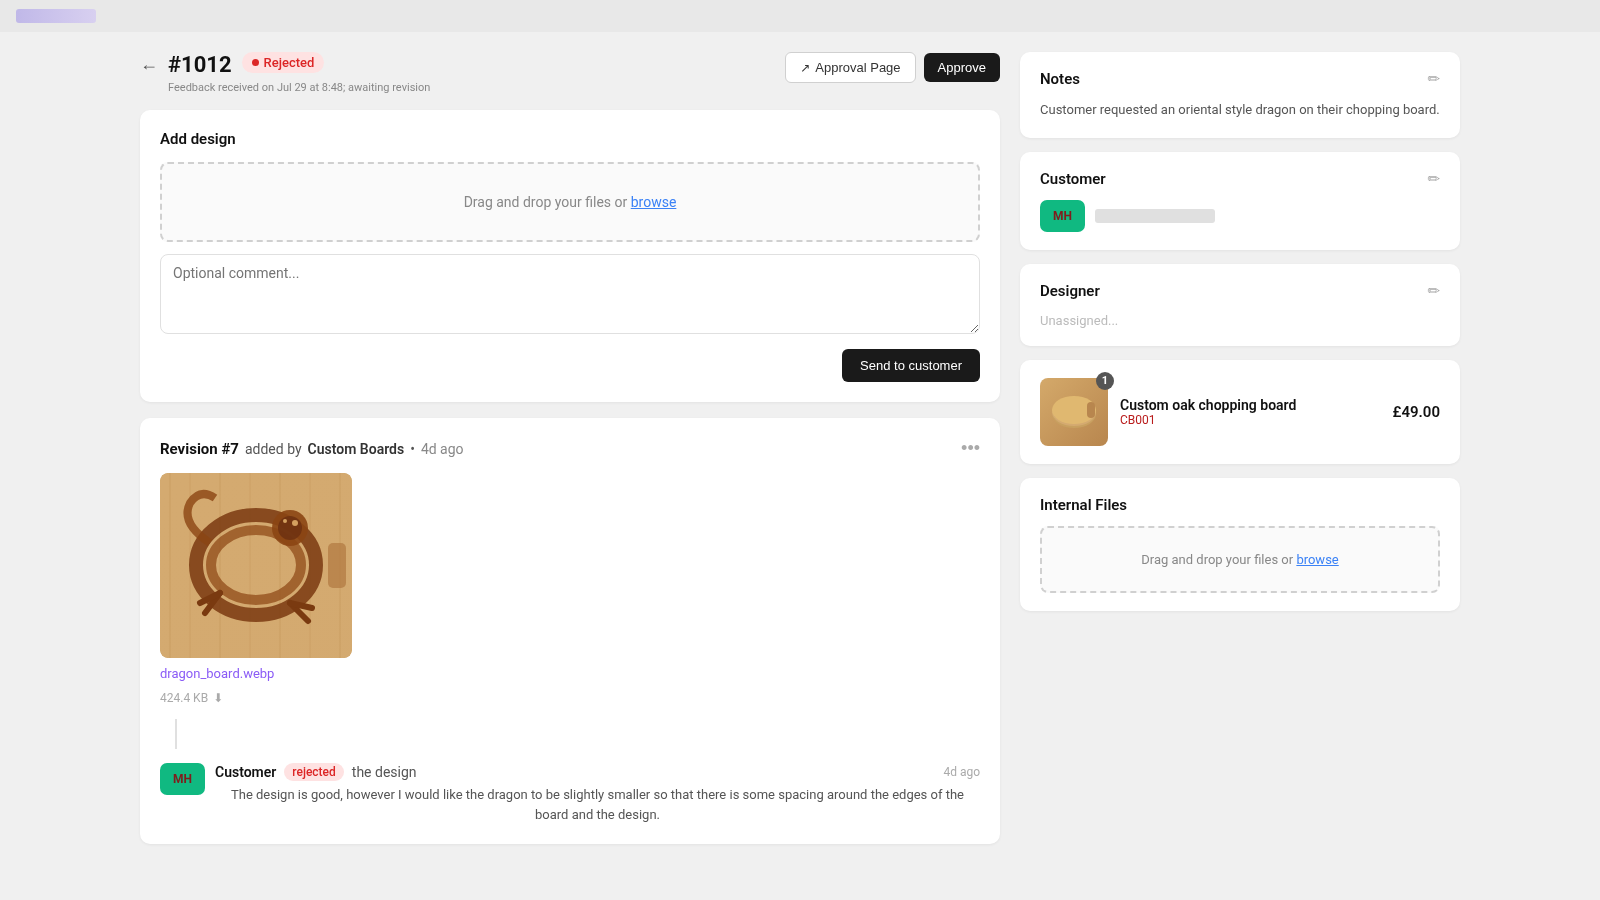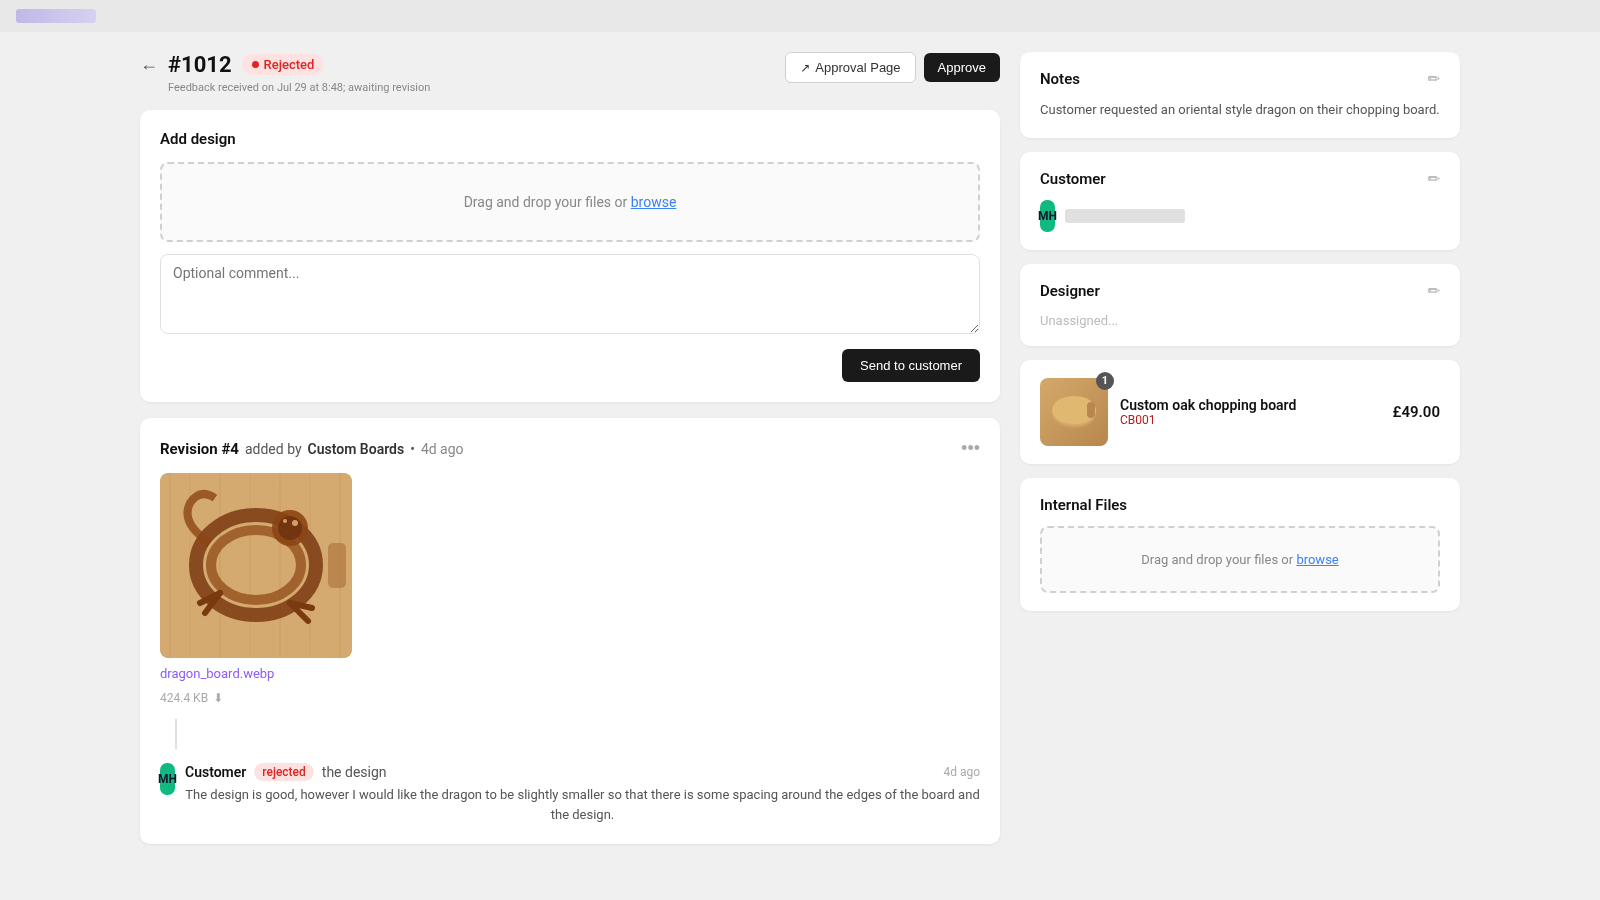--- a/index.html
+++ b/index.html
@@ -53,21 +53,21 @@
       border: none;
       cursor: pointer;
       font-size: 18px;
       color: #555;
       margin-top: 2px;
       padding: 0;
     }
     .header-title-area {}
     .header-title-row {
       display: flex;
-      align-items: center;
+      align-items: flex-start;
       gap: 10px;
     }
     .order-number {
       font-size: 22px;
       font-weight: 700;
       color: #111;
     }
     .status-badge {
       display: flex;
       align-items: center;
@@ -225,25 +225,25 @@
       gap: 5px;
       margin-bottom: 14px;
     }
     
     .comment-row {
       display: flex;
       gap: 10px;
       margin-top: 14px;
     }
     .avatar-teal {
-      width: 15px;
+      width: 45px;
       height: 32px;
       border-radius: 7px;
       background: #10b981;
-      color: #0f172a;
+      color: #7f1d1d;
       font-size: 12px;
       font-weight: 700;
       display: flex;
       align-items: center;
       justify-content: center;
       flex-shrink: 0;
     }
     .comment-content {
       flex: 1;
     }
@@ -429,21 +429,21 @@
       </div>
       <textarea class="comment-textarea" placeholder="Optional comment..." style=""></textarea>
       <div class="send-btn-row">
         <button class="btn-send">Send to customer</button>
       </div>
     </div>
 
     <div class="revision-card">
       <div class="revision-header">
         <div class="revision-header-left">
-          <span class="revision-title">Revision #4</span>
+          <span class="revision-title">Revision #7</span>
           <span>added by</span>
           <span class="revision-added-by">Custom Boards</span>
           <span>•</span>
           <span class="revision-time">4d ago</span>
         </div>
         <button class="three-dots">•••</button>
       </div>
 
       <div style="margin-bottom:8px;">
         <svg width="192" height="185" viewBox="0 0 192 185" xmlns="http://www.w3.org/2000/svg" style="border-radius:8px; display:block;">

